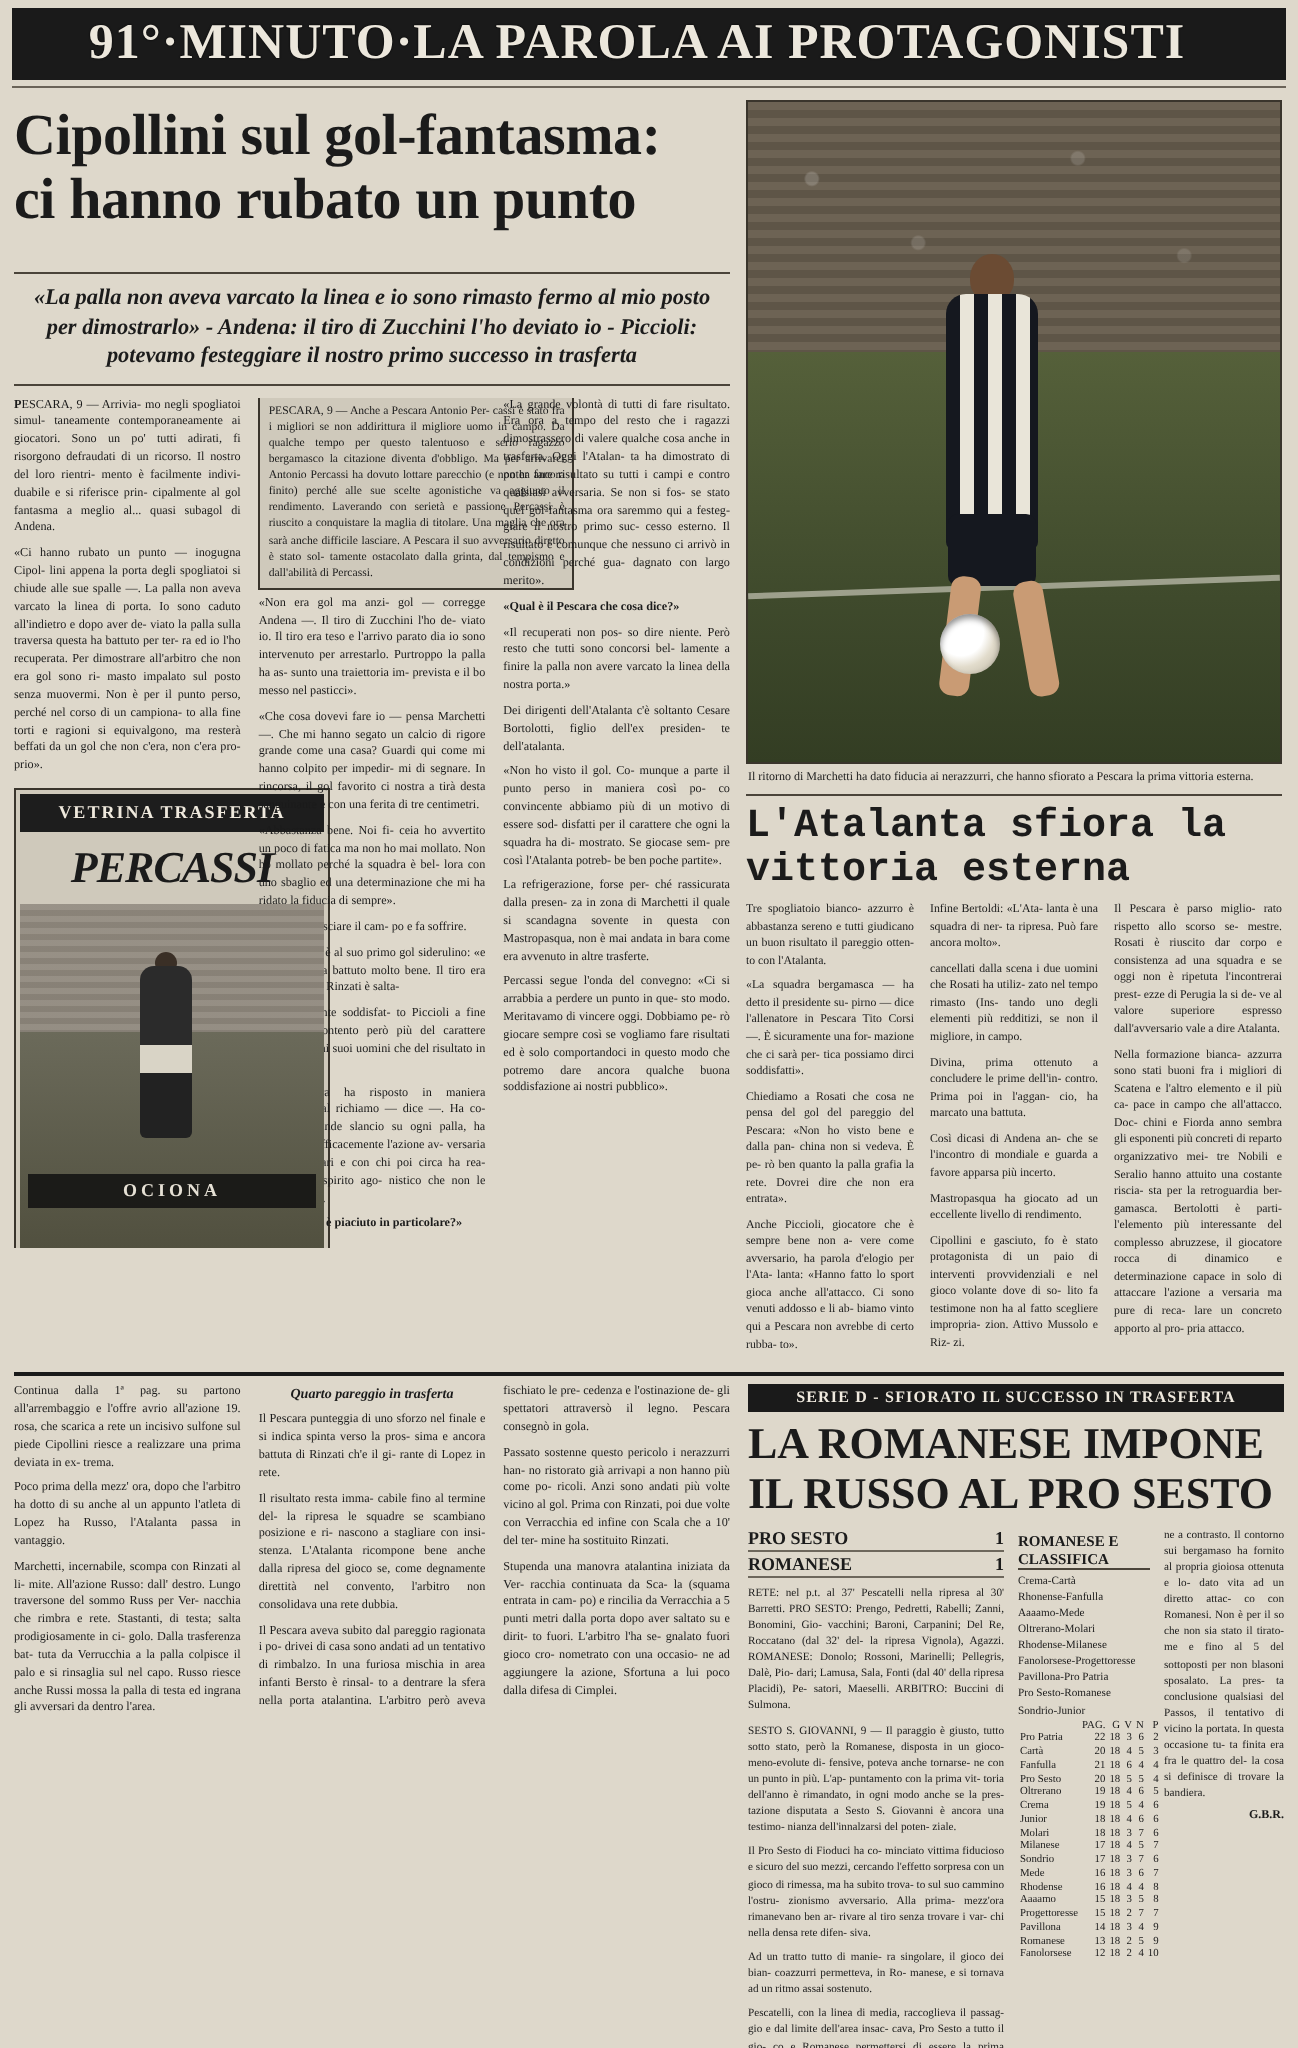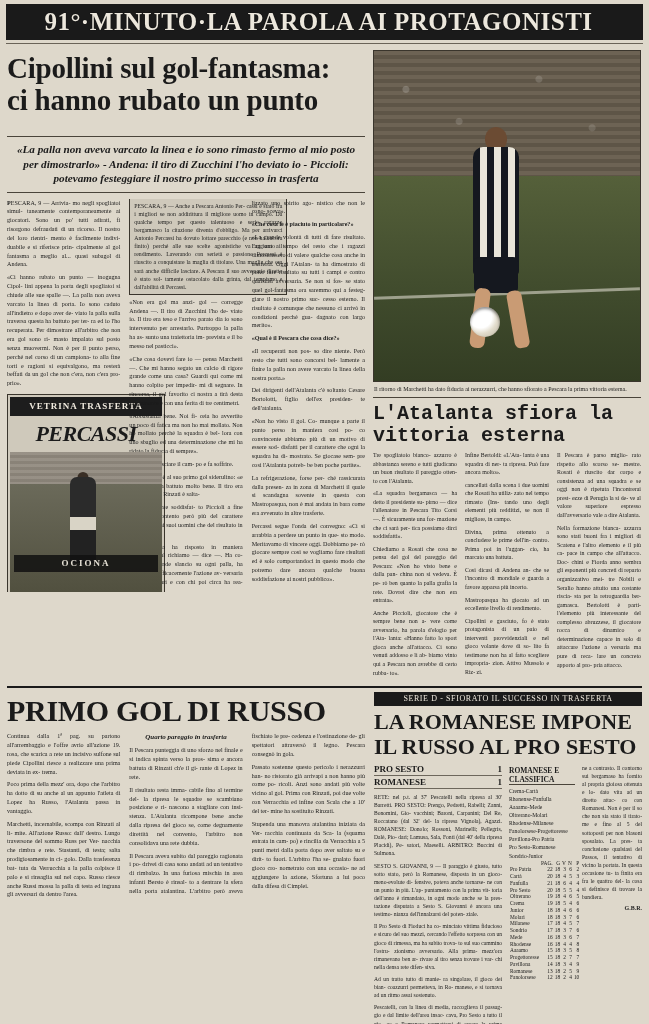--- a/index.html
+++ b/index.html
@@ -97,21 +97,21 @@
   }
   .inset .percassi{
     font-size:22px;
     font-style:italic;
     font-weight:bold;
     text-align:center;
     padding:2px 0 2px 0;
     letter-spacing:-0.5px;
   }
   .inset .photo{
-    height:140px;
+    height:172px;
     position:relative;
     overflow:hidden;
     background:linear-gradient(180deg,#8b8476 0%,#6f6a5e 40%,#55514a 100%);
   }
   .inset .photo .stadium{
     position:absolute;left:0;right:0;top:0;height:64px;
     background:repeating-linear-gradient(180deg,#9b948a 0 3px,#8a8379 3px 6px);
     opacity:.85;
   }
   .inset .photo .pitch{
@@ -206,21 +206,21 @@
   .bottom{
     display:flex;margin:8px 7px 0 7px;gap:9px;border-top:2px solid #1a1a1a;padding-top:4px;
   }
   .b-left{width:358px;}
   .b-right{width:268px;}
   h2.primo{
     font-family:"Liberation Serif", serif;font-weight:bold;font-size:30px;margin:2px 0 4px 0;
     letter-spacing:-0.3px;
   }
   .serieD-bar{
-    background:#1a1a1a;color:#efe9de;font-size:8px;font-weight:normal;text-align:center;
+    background:#1a1a1a;color:#efe9de;font-size:8px;font-weight:bold;text-align:center;
     letter-spacing:.6px;padding:2px 0 3px 0;margin:0 0 4px 0;
   }
   h2.romanese{
     font-family:"Liberation Serif", serif;font-weight:bold;font-size:22px;line-height:1.1;
     margin:2px 0 5px 0;
   }
   .score-box{
     display:flex;flex-direction:column;gap:1px;font-size:9px;font-weight:bold;margin-bottom:4px;
   }
   .score-row{display:flex;justify-content:space-between;border-bottom:1px solid #6d675c;padding-bottom:1px;}
@@ -325,21 +325,20 @@
         <p>Cipollini e gasciuto, fo è stato protagonista di un paio di interventi provvidenziali e nel gioco volante dove di so- lito fa testimone non ha al fatto scegliere impropria- zion. Attivo Mussolo e Riz- zi.</p>
         <p>Il Pescara è parso miglio- rato rispetto allo scorso se- mestre. Rosati è riuscito dar corpo e consistenza ad una squadra e se oggi non è ripetuta l'incontrerai prest- ezze di Perugia la si de- ve al valore superiore espresso dall'avversario vale a dire Atalanta.</p>
         <p>Nella formazione bianca- azzurra sono stati buoni fra i migliori di Scatena e l'altro elemento e il più ca- pace in campo che all'attacco. Doc- chini e Fiorda anno sembra gli esponenti più concreti di reparto organizzativo mei- tre Nobili e Seralio hanno attuito una costante riscia- sta per la retroguardia ber- gamasca. Bertolotti è parti- l'elemento più interessante del complesso abruzzese, il giocatore rocca di dinamico e determinazione capace in solo di attaccare l'azione a versaria ma pure di reca- lare un concreto apporto al pro- pria attacco.</p>
       </div>
     </div>
   </div>
 
   <div class="bottom">
 
     <div class="b-left">
-      <h2 class="primo">PRIMO GOL DI RUSSO</h2>
       <div class="body3">
         <p>Continua dalla 1ª pag. su partono all'arrembaggio e l'offre avrio all'azione 19. rosa, che scarica a rete un incisivo sulfone sul piede Cipollini riesce a realizzare una prima deviata in ex- trema.</p>
         <p>Poco prima della mezz' ora, dopo che l'arbitro ha dotto di su anche al un appunto l'atleta di Lopez ha Russo, l'Atalanta passa in vantaggio.</p>
         <p>Marchetti, incernabile, scompa con Rinzati al li- mite. All'azione Russo: dall' destro. Lungo traversone del sommo Russ per Ver- nacchia che rimbra e rete. Stastanti, di testa; salta prodigiosamente in ci- golo. Dalla trasferenza bat- tuta da Verrucchia a la palla colpisce il palo e si rinsaglia sul nel capo. Russo riesce anche Russi mossa la palla di testa ed ingrana gli avversari da dentro l'area.</p>
         <p class="mini-head">Quarto pareggio in trasferta</p>
         <p>Il Pescara punteggia di uno sforzo nel finale e si indica spinta verso la pros- sima e ancora battuta di Rinzati ch'e il gi- rante di Lopez in rete.</p>
         <p>Il risultato resta imma- cabile fino al termine del- la ripresa le squadre se scambiano posizione e ri- nascono a stagliare con insi- stenza. L'Atalanta ricompone bene anche dalla ripresa del gioco se, come degnamente direttità nel convento, l'arbitro non consolidava una rete dubbia.</p>
         <p>Il Pescara aveva subito dal pareggio ragionata i po- drivei di casa sono andati ad un tentativo di rimbalzo. In una furiosa mischia in area infanti Bersto è rinsal- to a dentrare la sfera nella porta atalantina. L'arbitro però aveva fischiato le pre- cedenza e l'ostinazione de- gli spettatori attraversò il legno. Pescara consegnò in gola.</p>
         <p>Passato sostenne questo pericolo i nerazzurri han- no ristorato già arrivapi a non hanno più come po- ricoli. Anzi sono andati più volte vicino al gol. Prima con Rinzati, poi due volte con Verracchia ed infine con Scala che a 10' del ter- mine ha sostituito Rinzati.</p>
         <p>Stupenda una manovra atalantina iniziata da Ver- racchia continuata da Sca- la (squama entrata in cam- po) e rincilia da Verracchia a 5 punti metri dalla porta dopo aver saltato su e dirit- to fuori. L'arbitro l'ha se- gnalato fuori gioco cro- nometrato con una occasio- ne ad aggiungere la azione, Sfortuna a lui poco dalla difesa di Cimplei.</p>

